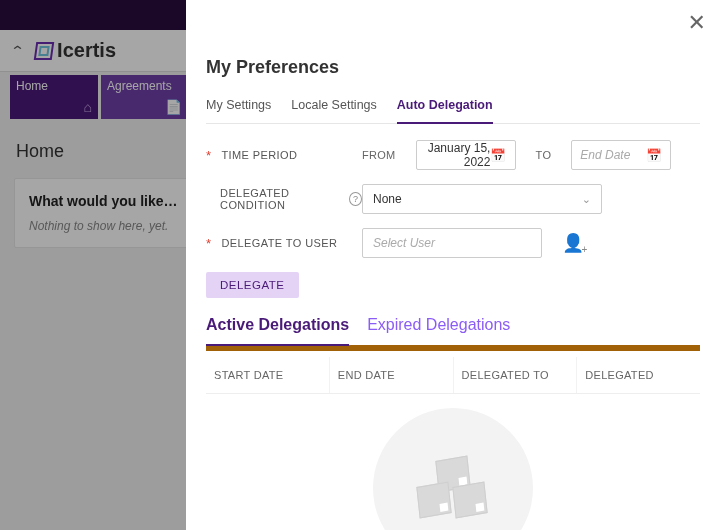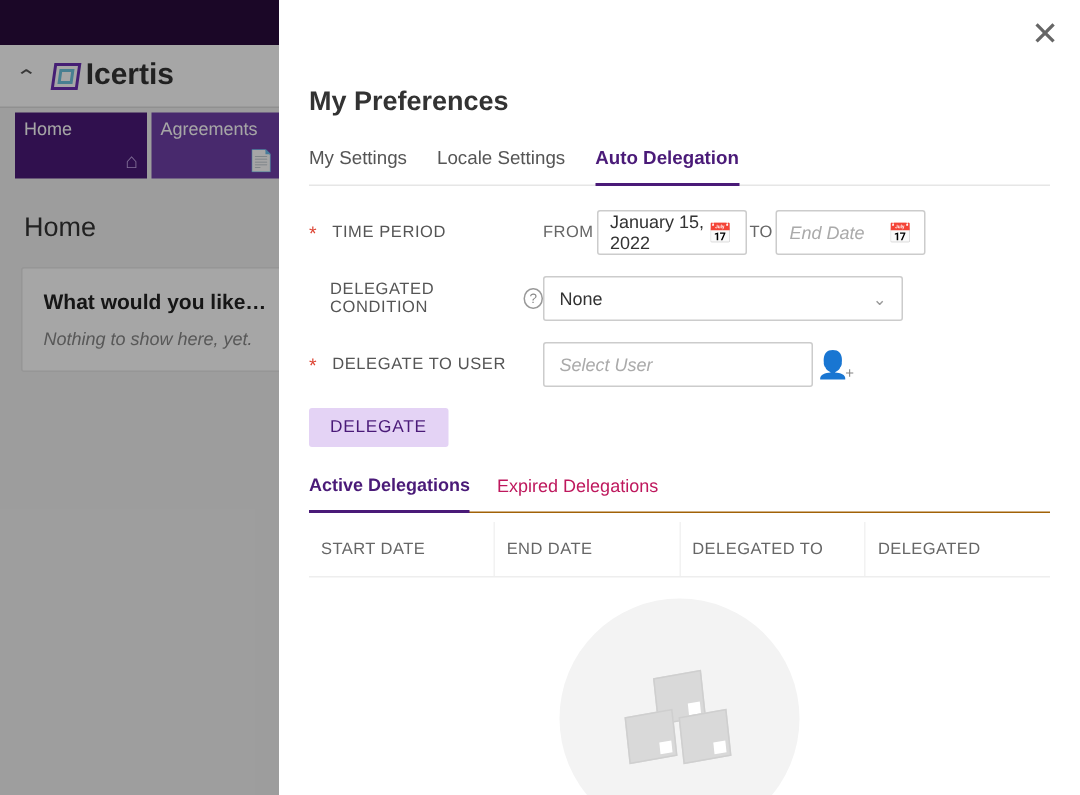--- a/index.html
+++ b/index.html
@@ -32,35 +32,35 @@
   .modal h1 { font-size: 18px; color: #333; font-weight: 600; margin-bottom: 14px; margin-top: 39px; }
   .tabs { display: flex; gap: 20px; border-bottom: 1px solid #e6e6e6; font-size: 12.5px; }
   .tab { padding: 6px 0 10px; color: #555; cursor: pointer; }
   .tab.active { color: #4a1a78; border-bottom: 2px solid #4a1a78; margin-bottom: -1px; font-weight: 600; }
 
   .form { padding: 16px 0 6px; }
   .row { display: flex; align-items: center; margin-bottom: 14px; font-size: 11px; }
   .lbl { width: 156px; color: #555; letter-spacing: 0.4px; display: flex; align-items: center; gap: 6px; }
   .req { color: #d43; font-size: 13px; margin-right: 4px; }
   .help { width:14px;height:14px;border:1px solid #999;border-radius:50%;display:inline-flex;align-items:center;justify-content:center;font-size:9px;color:#888;}
-  .controls { flex: 1; display: flex; align-items: center; gap: 2px; font-size: 12px; color: #555; }
+  .controls { flex: 1; display: flex; align-items: center; gap: 20px; font-size: 12px; color: #555; text-align: right; }
   .datebox, .selectbox, .userbox { border: 1px solid #ccc; border-radius: 2px; height: 30px; display: flex; align-items: center; background:#fff; }
   .datebox { width: 100px; padding: 0 8px; justify-content: space-between; color:#333;}
   .datebox.placeholder span:first-child { color:#aaa; font-style: italic; }
   .cal { color:#777; font-size:13px; }
   .fromto { font-size:11px; color:#666; letter-spacing:0.3px;}
   .selectbox { width: 240px; padding: 0 10px; justify-content: space-between; color:#333;}
   .caret { color:#999; font-size:11px;}
   .userbox { width: 180px; padding: 0 10px; color:#aaa; font-style: italic;}
   .adduser { color:#888; font-size:18px; position:relative;}
   .adduser-plus { position:absolute; right:-3px; bottom:-1px; font-size:10px; font-style:normal;}
   .delegate-btn { background:#e4d3f5; color:#4a1a78; border:none; padding:7px 14px; font-size:11.5px; letter-spacing:0.5px; cursor:pointer; border-radius:2px;}
 
-  .subtabs { display:flex; gap:18px; font-size:12px; border-bottom:1px solid #a16207; margin-top:4px;align-items:center;}
-  .subtab { padding:8px 0 10px; color:#be185d; cursor:pointer;}
+  .subtabs { display:flex; gap:18px; font-size:16px; border-bottom:6px solid #a16207; margin-top:4px;}
+  .subtab { padding:8px 0 10px; color:#8b5cf6; cursor:pointer;}
   .subtab.active { color:#4a1a78; border-bottom:2px solid #4a1a78; margin-bottom:-1px; font-weight:600;}
 
   .thead { display:flex; border-bottom:1px solid #eee; margin-top:6px;}
   .th { flex:1; font-size:11px; color:#666; letter-spacing:0.3px; padding:12px 8px; border-right:1px solid #f2f2f2;}
   .th:last-child{border-right:none;}
 
   .empty { text-align:center; padding-top:14px;}
   .empty-ill { width:160px;height:160px;border-radius:50%;background:#f3f3f3;margin:0 auto;display:flex;align-items:center;justify-content:center;}
   .cubes { position:relative; width:70px;height:60px;}
   .cube { position:absolute; width:32px;height:32px;background:#d9d9d9;transform:skewY(-10deg) skewX(6deg);border:1px solid #cfcfcf;}

